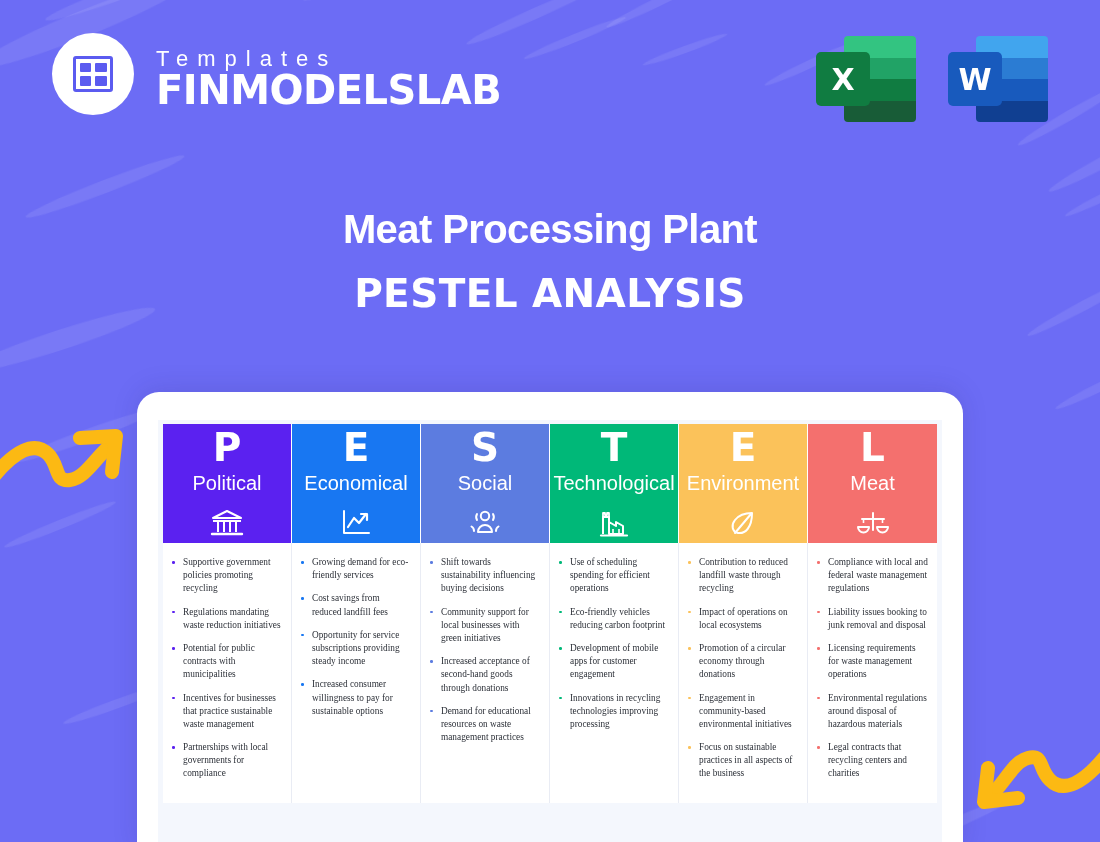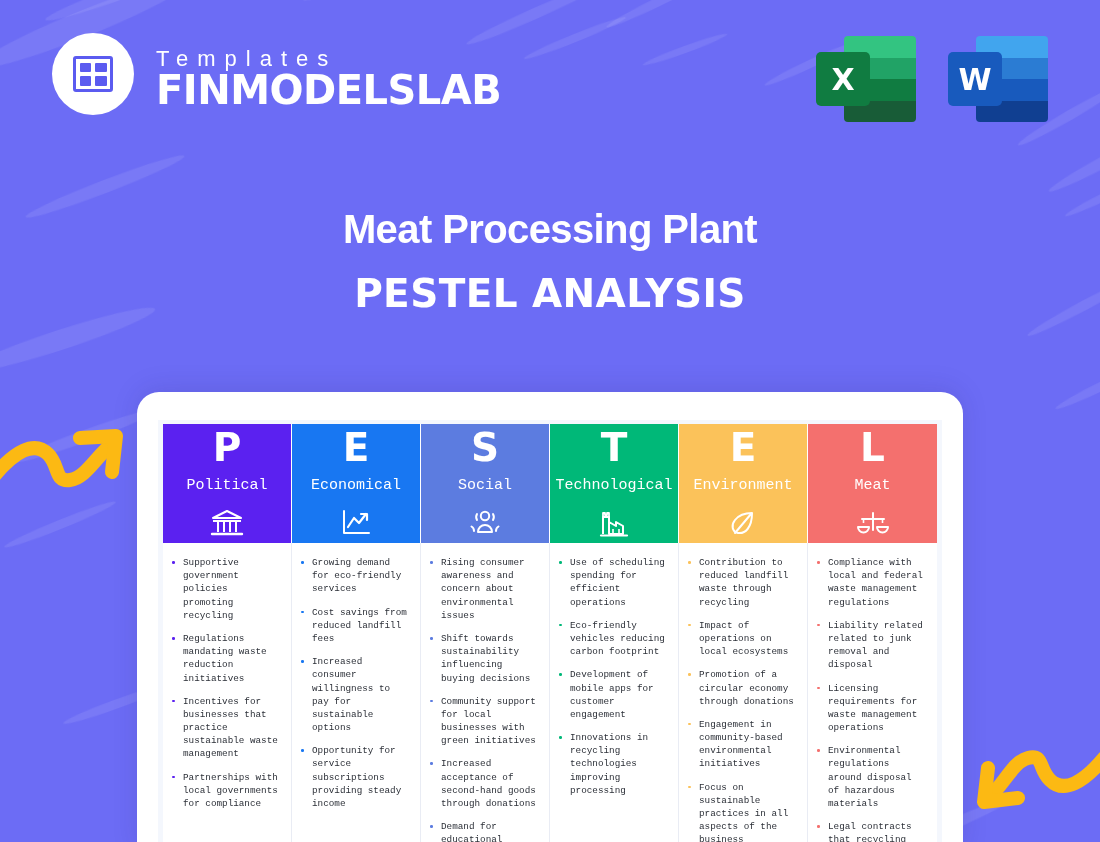--- a/index.html
+++ b/index.html
@@ -164,22 +164,22 @@
     position: relative;
   }
   .hdr .letter {
     font-family: "DejaVu Sans", sans-serif;
     font-weight: 700;
     font-size: 39px;
     color: #ffffff;
     line-height: 1.05;
   }
   .hdr .word {
-    font-family: Liberation Mono, monospace;
-    font-size: 15px;
+    font-family: Liberation Sans, sans-serif;
+    font-size: 20px;
     color: #ffffff;
     line-height: 1;
     padding-bottom: 9px;
     margin-top: auto;
   }
 
   
   .icocell {
     display: flex; align-items: center; justify-content: center;
     border-right: 1.5px solid #ffffff;
@@ -191,21 +191,21 @@
     border-right: 1px solid #e9ecf4;
     padding: 13px 9px 12px 7px;
     min-height: 242px;
   }
   .bodycell:last-child { border-right: none; }
   .bodycell ul { list-style: none; }
   .bodycell li {
     position: relative;
     padding-left: 13px;
     margin-bottom: 10px;
-    font-family: Liberation Mono, monospace;
+    font-family: Liberation Serif, serif;
     font-size: 9.3px;
     line-height: 1.42;
     color: #2c3038;
   }
   .bodycell li::before {
     content: "";
     position: absolute;
     left: 2px; top: 5px;
     width: 2.6px; height: 2.6px;
     border-radius: 50%;
@@ -369,35 +369,35 @@
           <path d="M21 19 A5.5 5.5 0 0 0 32 19 Z" fill="none" stroke="#fff" stroke-width="2" stroke-linejoin="round"></path>
           <line x1="7.5" y1="11" x2="7.5" y2="15" stroke="#fff" stroke-width="1.6"></line>
           <line x1="26.5" y1="11" x2="26.5" y2="15" stroke="#fff" stroke-width="1.6"></line>
         </svg>
       </div>
 
       <div class="bodycell">
         <ul>
             <li style="--b: #5B21F0;">Supportive government policies promoting recycling</li>
             <li style="--b: #5B21F0;">Regulations mandating waste reduction initiatives</li>
+            <li style="--b: #5B21F0;">Potential for public contracts with municipalities</li>
             <li style="--b: #5B21F0;">Incentives for businesses that practice sustainable waste management</li>
             <li style="--b: #5B21F0;">Partnerships with local governments for compliance</li>
           </ul>
       </div>
       <div class="bodycell">
         <ul>
             <li style="--b: #1877F2;">Growing demand for eco-friendly services</li>
             <li style="--b: #1877F2;">Cost savings from reduced landfill fees</li>
+            <li style="--b: #1877F2;">Opportunity for service subscriptions providing steady income</li>
             <li style="--b: #1877F2;">Increased consumer willingness to pay for sustainable options</li>
-            <li style="--b: #1877F2;">Opportunity for service subscriptions providing steady income</li>
-          </ul>
-      </div>
-      <div class="bodycell">
-        <ul>
-            <li style="--b: #5C7CE0;">Rising consumer awareness and concern about environmental issues</li>
+          </ul>
+      </div>
+      <div class="bodycell">
+        <ul>
             <li style="--b: #5C7CE0;">Shift towards sustainability influencing buying decisions</li>
             <li style="--b: #5C7CE0;">Community support for local businesses with green initiatives</li>
             <li style="--b: #5C7CE0;">Increased acceptance of second-hand goods through donations</li>
             <li style="--b: #5C7CE0;">Demand for educational resources on waste management practices</li>
           </ul>
       </div>
       <div class="bodycell">
         <ul>
             <li style="--b: #00B878;">Use of scheduling spending for efficient operations</li>
             <li style="--b: #00B878;">Eco-friendly vehicles reducing carbon footprint</li>
@@ -410,21 +410,21 @@
             <li style="--b: #FBC25A;">Contribution to reduced landfill waste through recycling</li>
             <li style="--b: #FBC25A;">Impact of operations on local ecosystems</li>
             <li style="--b: #FBC25A;">Promotion of a circular economy through donations</li>
             <li style="--b: #FBC25A;">Engagement in community-based environmental initiatives</li>
             <li style="--b: #FBC25A;">Focus on sustainable practices in all aspects of the business</li>
           </ul>
       </div>
       <div class="bodycell">
         <ul>
             <li style="--b: #F4706E;">Compliance with local and federal waste management regulations</li>
-            <li style="--b: #F4706E;">Liability related related to junk removal and disposal</li>
+            <li style="--b: #F4706E;">Liability issues booking to junk removal and disposal</li>
             <li style="--b: #F4706E;">Licensing requirements for waste management operations</li>
             <li style="--b: #F4706E;">Environmental regulations around disposal of hazardous materials</li>
             <li style="--b: #F4706E;">Legal contracts that recycling centers and charities</li>
           </ul>
       </div>
 
     </div>
   </div>
 </div>
 

